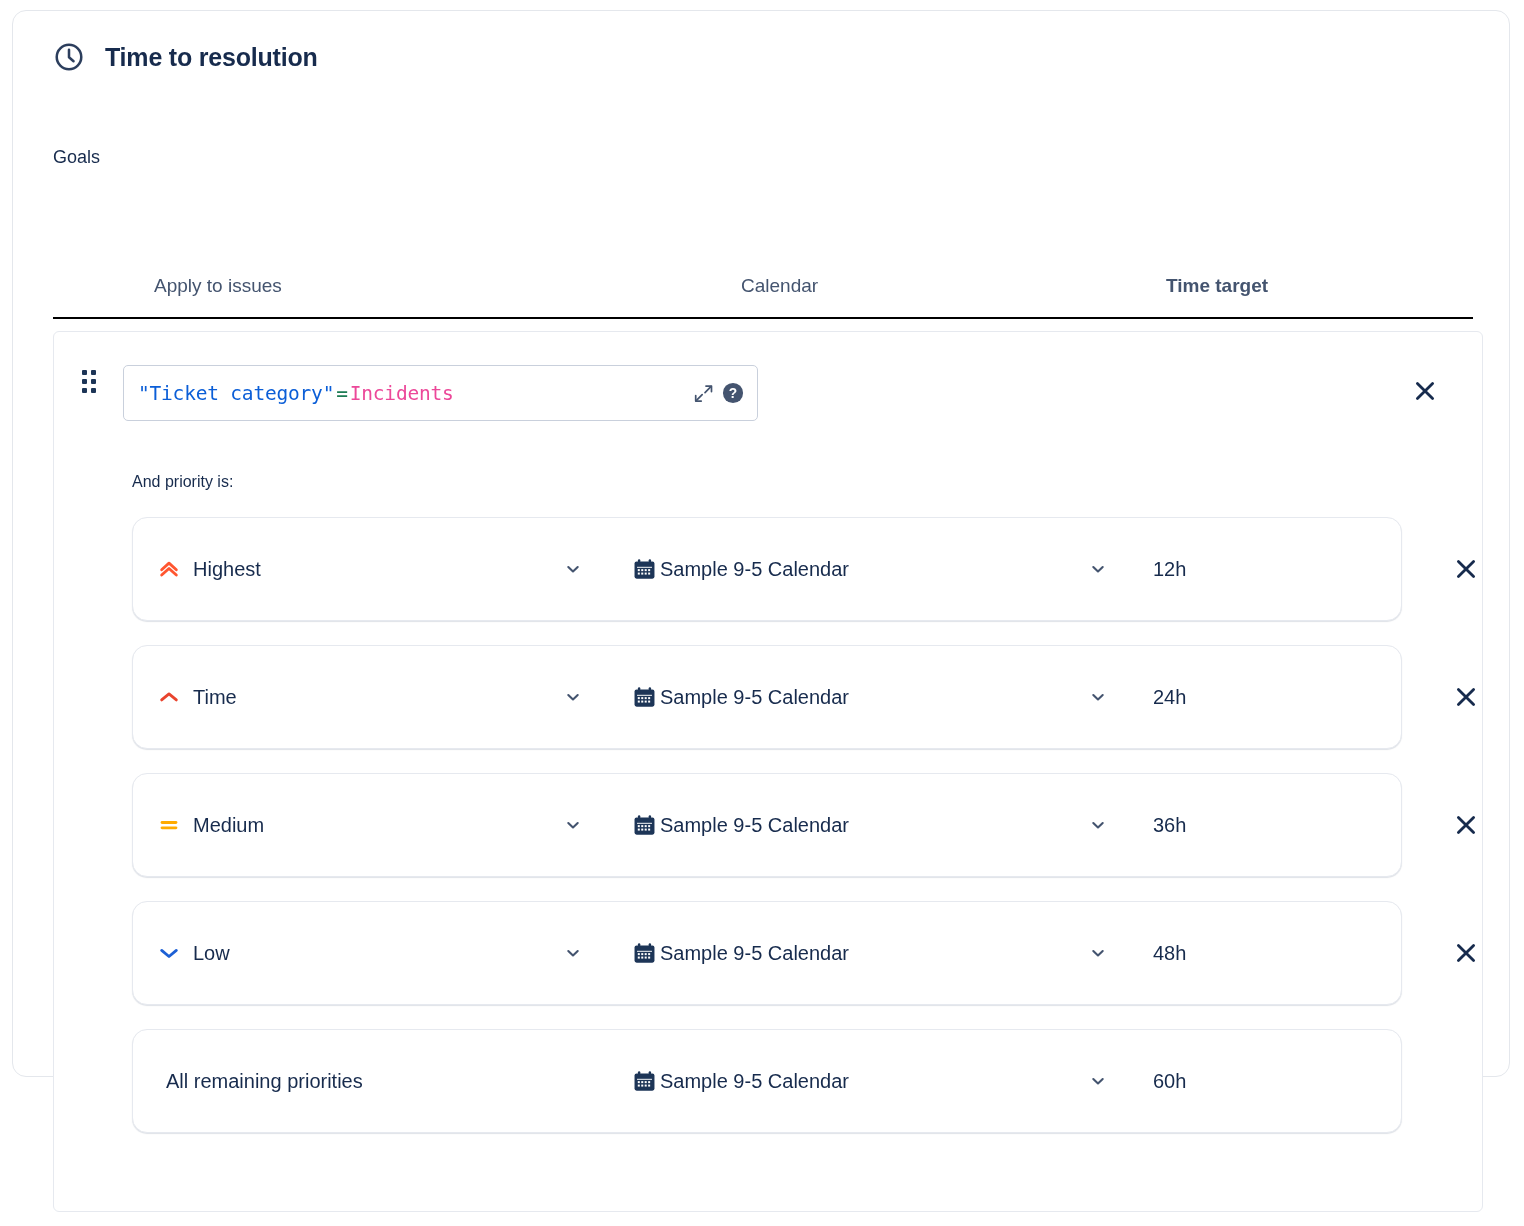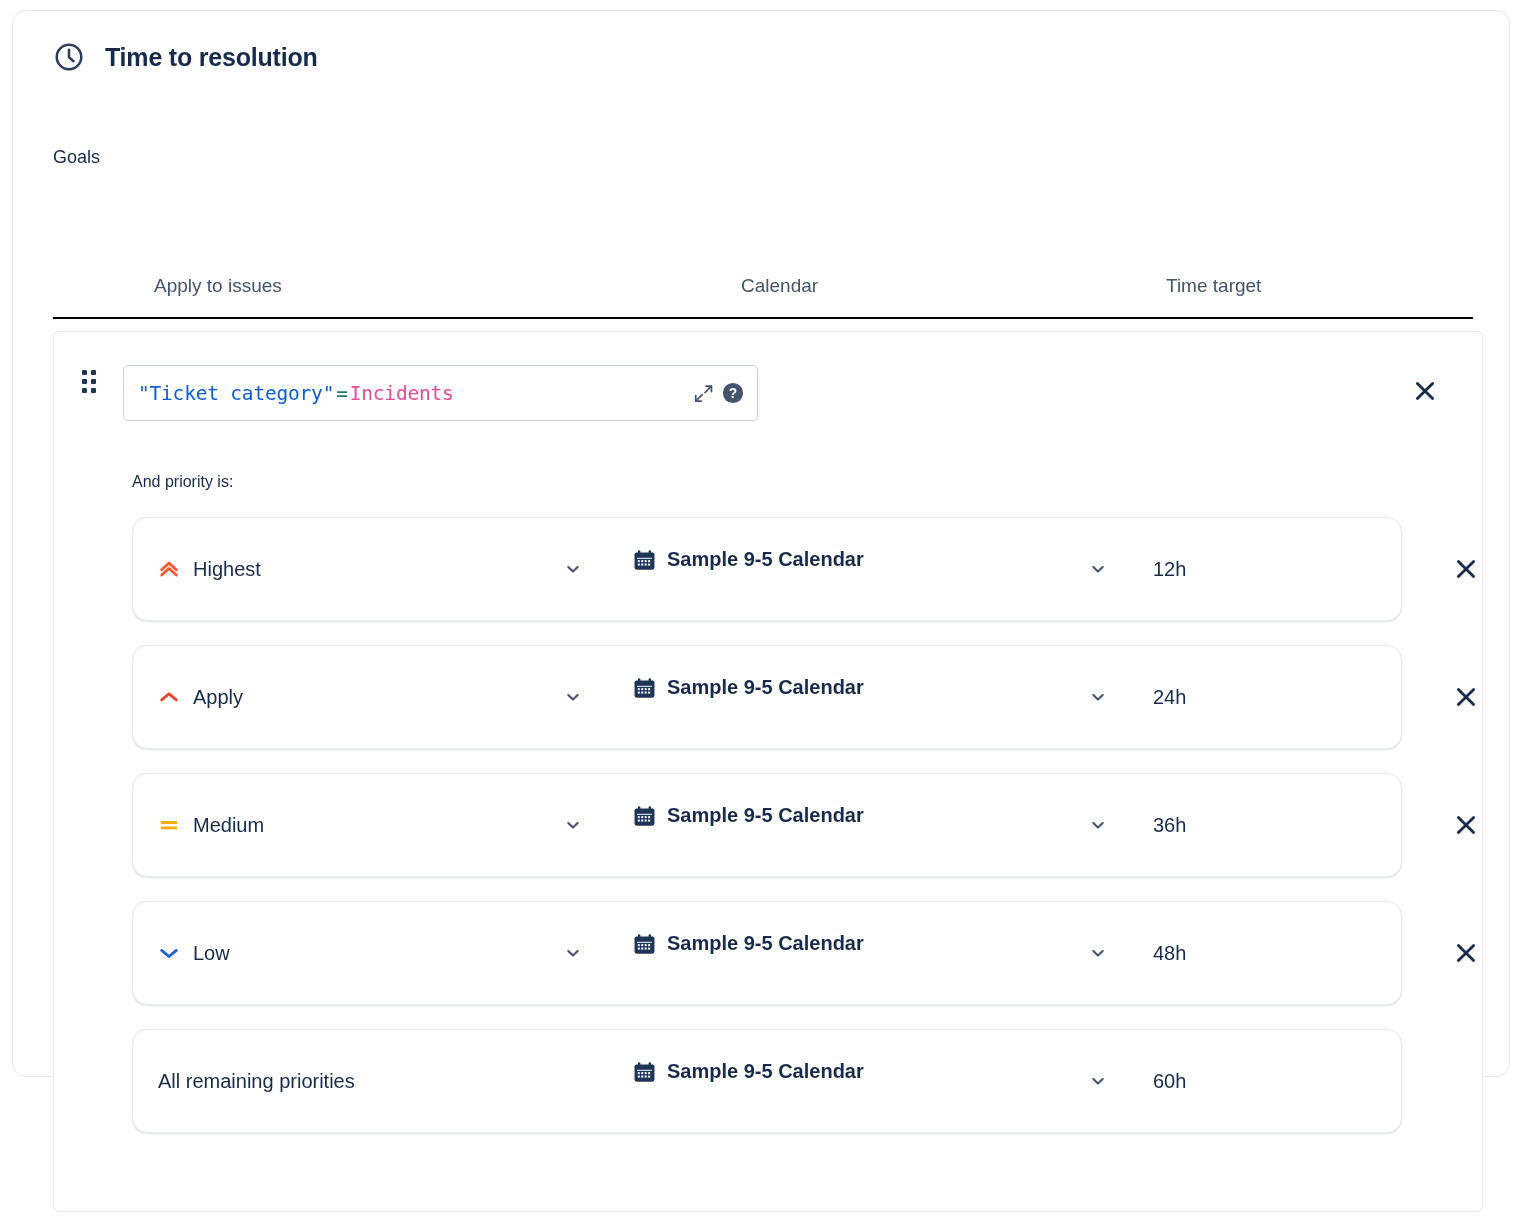--- a/index.html
+++ b/index.html
@@ -79,21 +79,21 @@
     position: absolute;
     font-size: 19px;
     color: #44546f;
     font-weight: 400;
     top: 6px;
     line-height: 1.2;
     white-space: nowrap;
   }
   .col-head.apply { left: 101px; }
   .col-head.calendar { left: 688px; }
-  .col-head.target { left: 1113px; }
+  .col-head.target { left: 1113px; font-weight: bold; }
 
   
   .goal-group {
     position: absolute;
     left: 40px;
     top: 320px;
     width: 1430px;
     height: 881px;
     border: 1px solid #e6e9ef;
     border-radius: 6px;
@@ -202,21 +202,21 @@
     align-items: center;
     gap: 13px;
   }
   .pri-icon { width: 22px; height: 22px; display: block; flex: none; }
   .pri-label {
     font-size: 20px;
     color: #172b4d;
     line-height: 1;
     white-space: nowrap;
   }
-  .pri-label.no-icon { margin-left: 0; }
+  .pri-label.no-icon { margin-left: 8px; }
 
   .chev-btn {
     position: absolute;
     top: 0;
     height: 40px;
     width: 30px;
     display: flex;
     align-items: center;
     justify-content: center;
     background: none; border: none; padding: 0; cursor: pointer;
@@ -224,22 +224,22 @@
   .chev-btn svg { display: block; width: 16px; height: 16px; }
   .chev-pri { left: 425px; }
   .chev-cal { left: 950px; }
 
   .cal-cell {
     position: absolute;
     left: 500px;
     top: 0;
     height: 40px;
     display: flex;
-    gap: 11px;
-    font-weight: bold;
+    align-items: center;
+    gap: 4px;
   }
   .cal-icon { width: 23px; height: 23px; display: block; flex: none; }
   .cal-label {
     font-size: 20px;
     color: #172b4d;
     line-height: 1;
     white-space: nowrap;
   }
 
   .target-cell {
@@ -381,21 +381,21 @@
             </button>
           </div>
           <div class="prow">
             <div class="prow-inner">
               <div class="pri-cell">
                 <span>
                   <svg class="pri-icon" viewBox="0 0 24 24" fill="none">
                     <path d="M4 15.2L12 8.6L20 15.2" stroke="#e9442e" stroke-width="3.1" stroke-linecap="round" stroke-linejoin="round"></path>
                   </svg>
                 </span>
-                <span class="pri-label">Apply</span>
+                <span class="pri-label">Time</span>
               </div>
               <button class="chev-btn chev-pri">
                 <span>
                   <svg viewBox="0 0 16 16" fill="none">
                     <path d="M3.3 6.0L8 10.4L12.7 6.0" stroke="#44546f" stroke-width="2.1" stroke-linecap="round" stroke-linejoin="round"></path>
                   </svg>
                 </span>
               </button>
               <div class="cal-cell">
                 <span>

